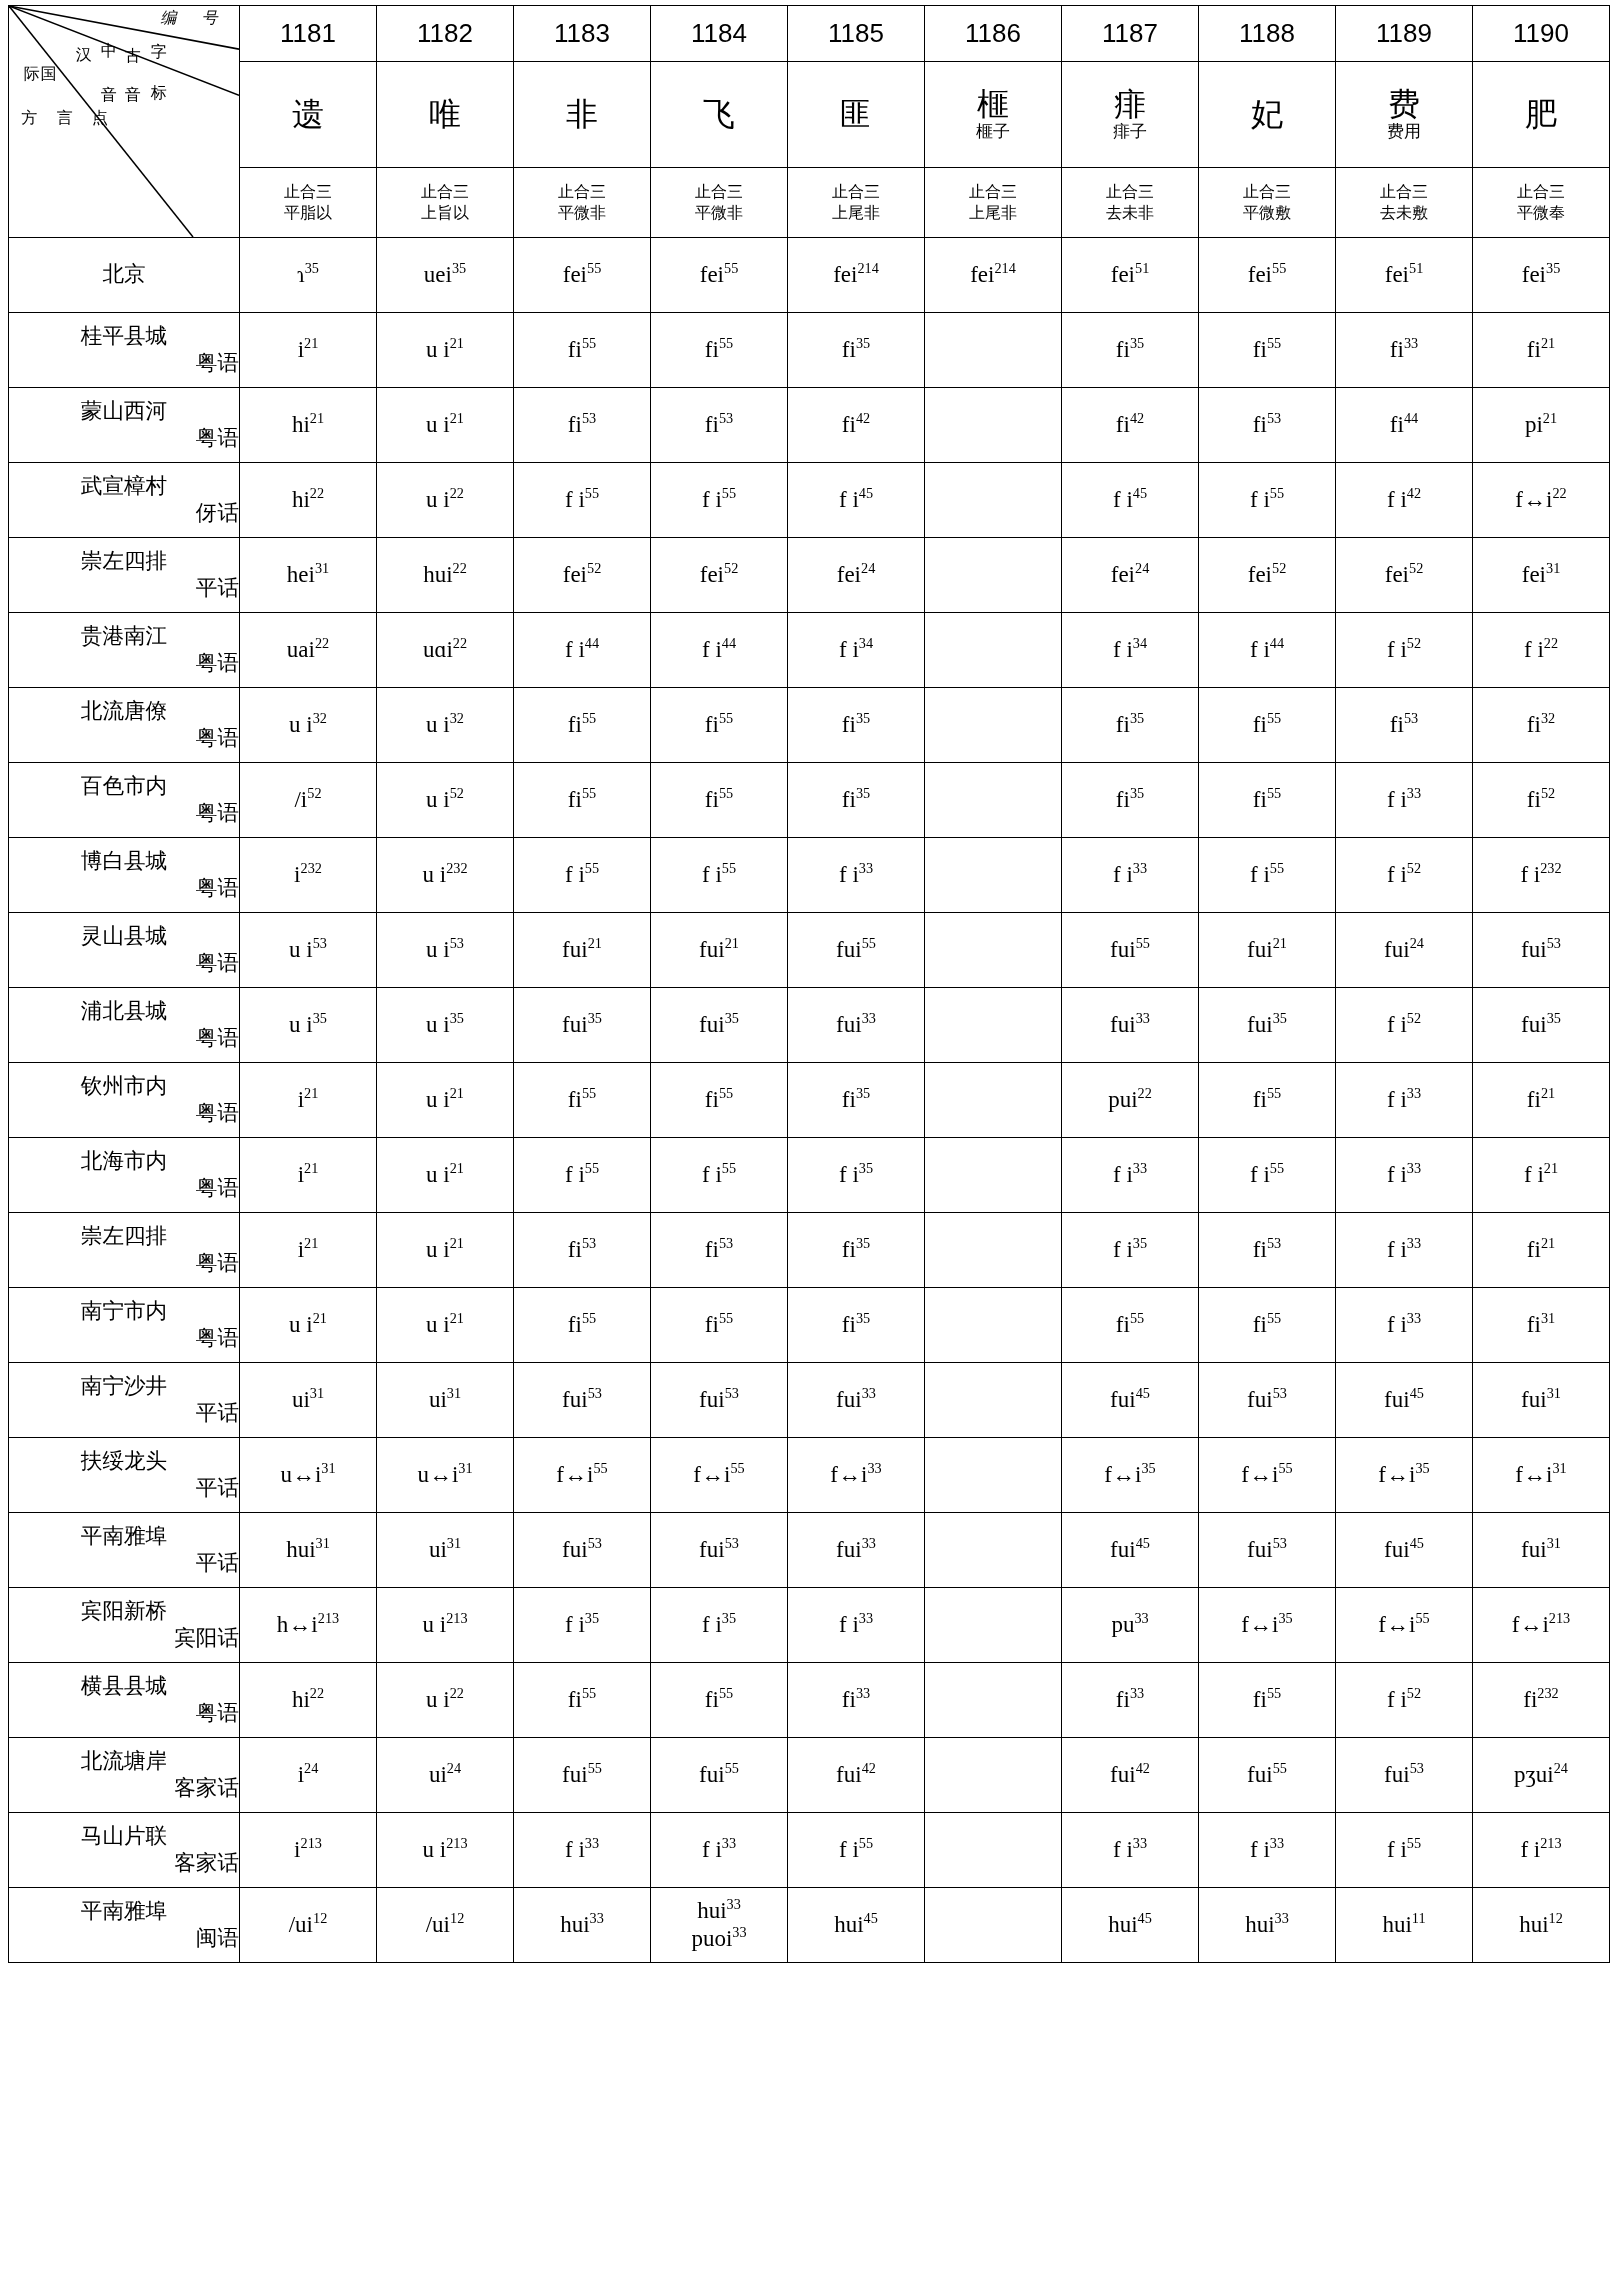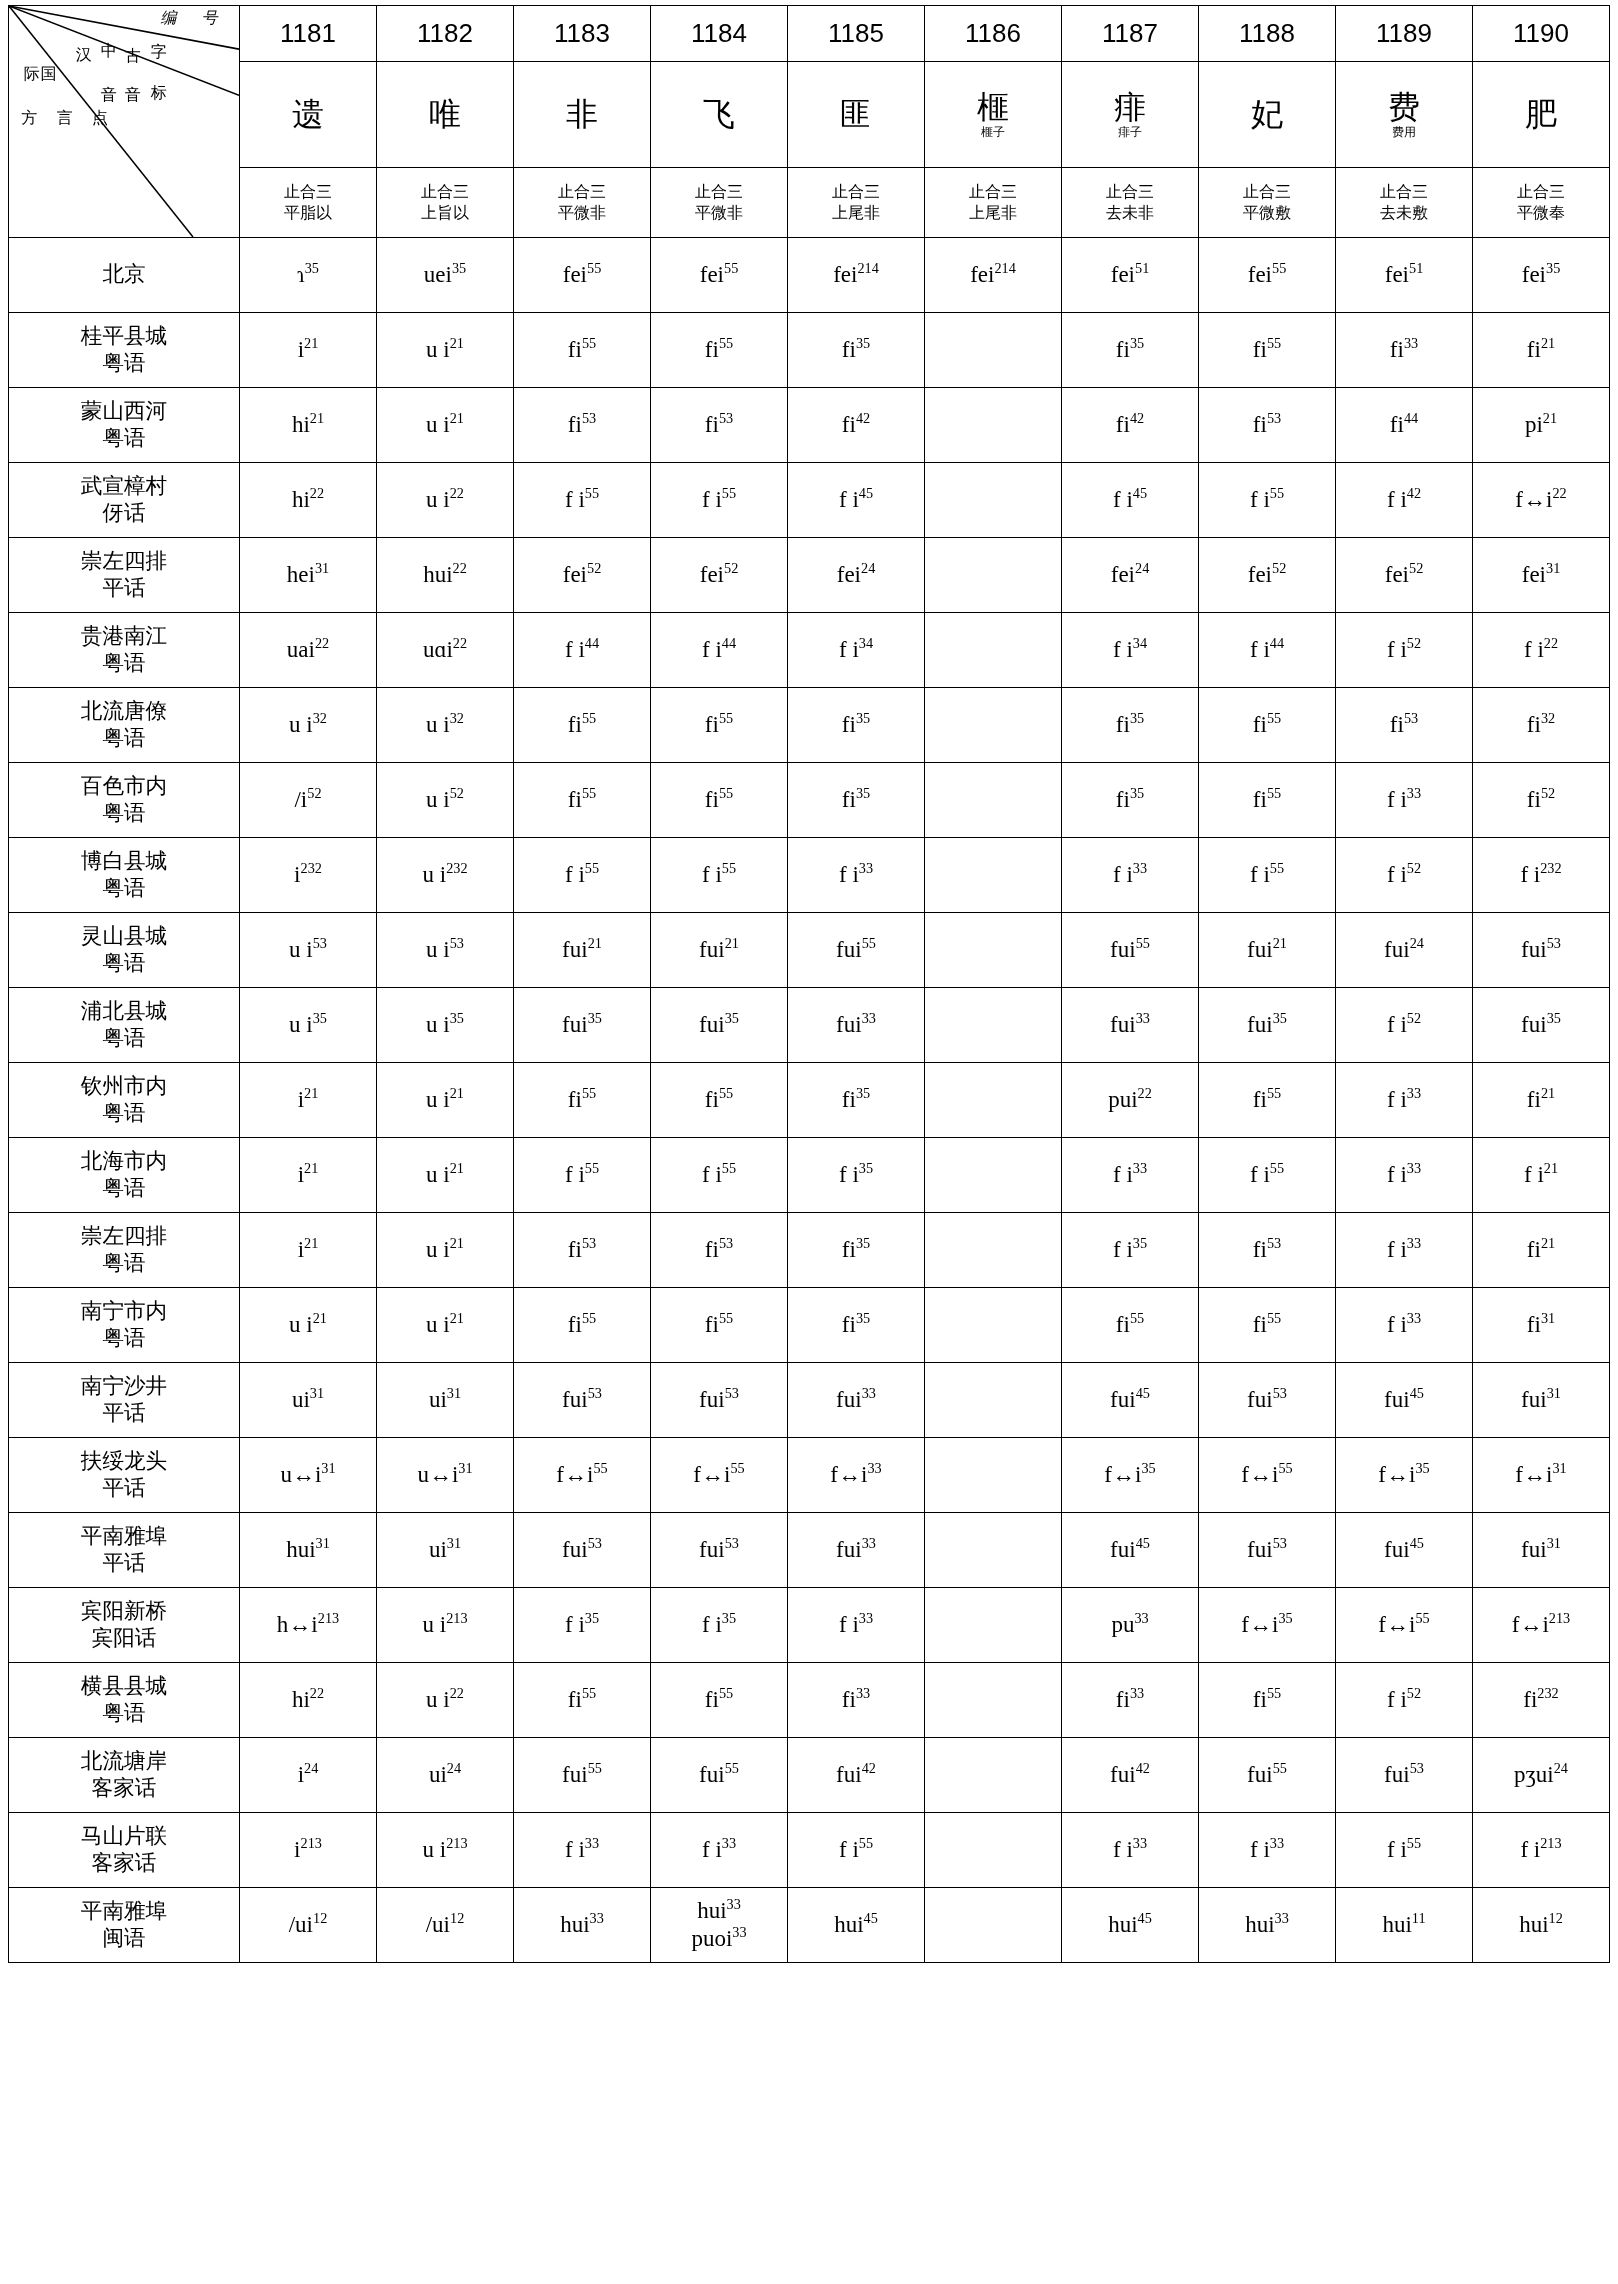--- a/index.html
+++ b/index.html
@@ -77,41 +77,41 @@
   .char-cell {
     height: 92px;
     padding: 3.1px 1.5px 4.6px 1.5px;
   }
   .char-main {
     font-size: 32px;
     line-height: 1.15;
     display: block;
   }
   .char-sub {
-    font-size: 12px;
+    font-size: 17px;
     line-height: 1.2;
     display: block;
   }
   .phon-cell {
     height: 60px;
     font-size: 16px;
     line-height: 1.35;
     padding: 3.1px 1.5px;
   }
   .phon-cell span { display: block; }
 
   
   .loc-cell {
     height: 74px;
     font-size: 21.6px;
     line-height: 1.25;
     padding: 3.1px 4.6px;
   }
   .loc-cell .l1 { display: block; }
-  .loc-cell .l2 { display: block; }
+  .loc-cell .l2 { display: block; text-align: right; }
   .data-cell {
     height: 74px;
     font-size: 23px;
     line-height: 1.2;
     padding: 1.5px;
   }
   .data-cell .d1, .data-cell .d2 { display: block; white-space: nowrap; }
   sup { font-size: 0.62em; vertical-align: super; line-height: 0; }
 </style>
 </head>

